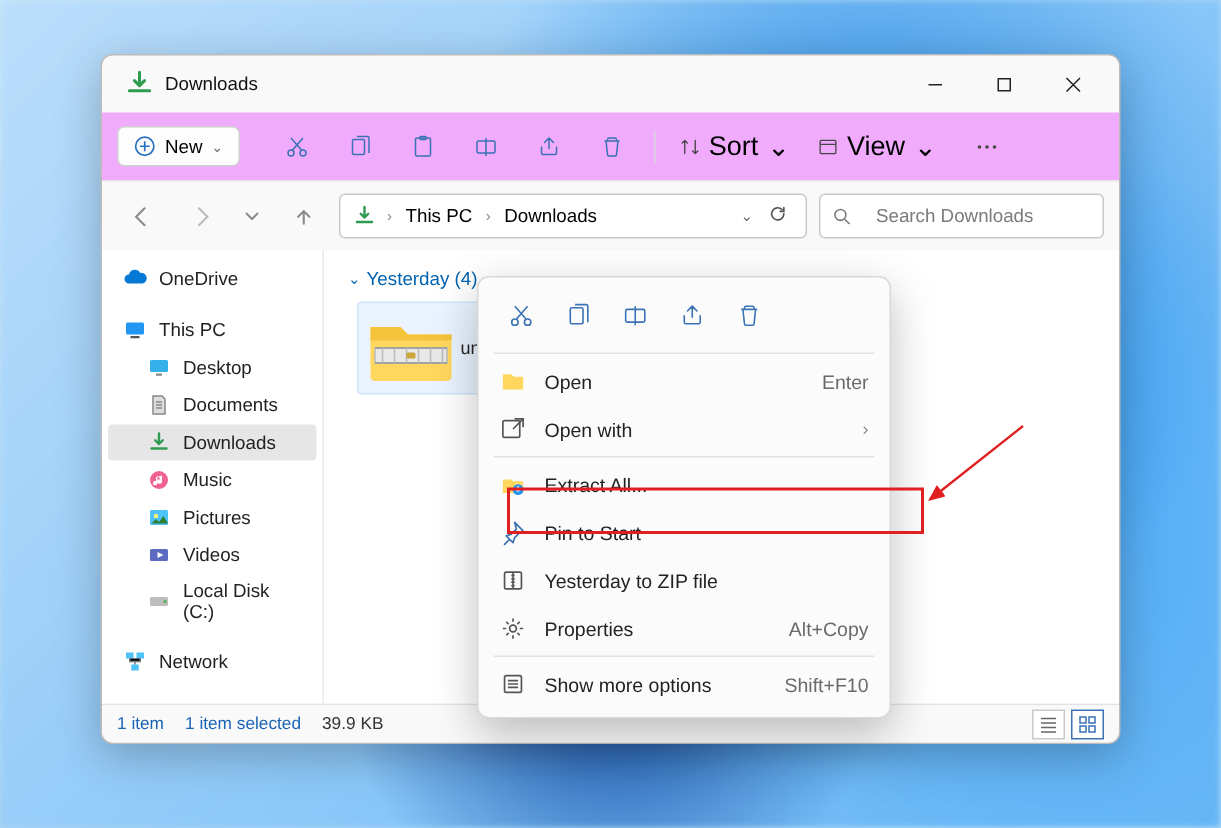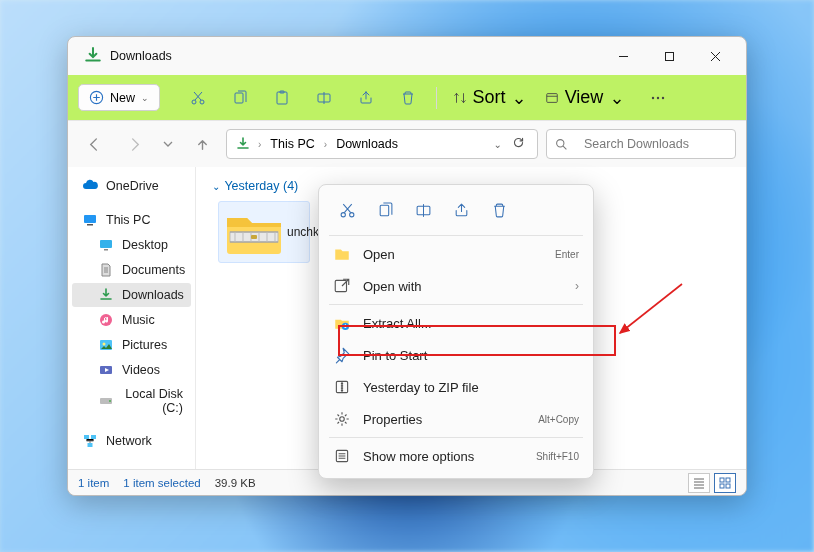--- a/index.html
+++ b/index.html
@@ -16,36 +16,36 @@
     background: #f9f9f9; border: 1px solid #bcbcbc; border-radius: 8px;
     box-shadow: 0 8px 30px rgba(0,0,0,.25);
     display: flex; flex-direction: column;
   }
   .titlebar { display: flex; align-items: center; height: 38px; padding: 0 8px; }
   .titlebar .ticon { width: 18px; height: 18px; margin: 0 8px; display: flex; align-items: center; justify-content: center; }
   .titlebar .title { font-size: 12.5px; color: #111; }
   .winctrls { margin-left: auto; display: flex; }
   .winbtn { width: 46px; height: 32px; display: flex; align-items: center; justify-content: center; cursor: pointer; }
   .winbtn svg { width: 11px; height: 11px; }
-  .toolbar { display: flex; align-items: center; height: 46px; padding: 0 10px; gap: 2px; border-bottom: 1px solid #e6e6e6; background: #bef264; }
+  .toolbar { display: flex; align-items: center; height: 46px; padding: 0 10px; gap: 2px; border-bottom: 1px solid #e6e6e6; background: #f0abfc; }
   .newbtn { display: flex; align-items: center; gap: 6px; border: 1px solid #d0d0d0; border-radius: 5px; padding: 5px 10px; font-size: 12.5px; cursor: pointer; background: #fdfdfd; }
   .newbtn .chev { font-size: 9px; color: #666; }
   .tbicon { width: 40px; height: 32px; display: flex; align-items: center; justify-content: center; cursor: pointer; border-radius: 4px; }
   .tbicon svg { width: 16px; height: 16px; }
   .sep { width: 1px; height: 22px; background: #d8d8d8; margin: 0 6px; }
   .tbtextbtn { display: flex; align-items: center; gap: 6px; padding: 5px 8px; font-size: 18px; cursor: pointer; border-radius: 4px; }
   .addrrow { display: flex; align-items: center; height: 46px; padding: 0 10px; gap: 8px; background: #f9f9f9; }
   .navarrow { width: 32px; height: 32px; display: flex; align-items: center; justify-content: center; color: #8a8a8a; border-radius: 4px; }
   .addrbar { flex: 1; display: flex; align-items: center; border: 1px solid #c9c9c9; border-radius: 4px; height: 30px; background: #fff; padding: 0 4px; font-size: 12.5px; gap: 0; }
   .addrseg { padding: 0 6px; cursor: pointer; border-radius: 3px; }
   .addrchev { color: #888; font-size: 10px; padding: 0 3px; }
   .addrend { margin-left: auto; display: flex; align-items: center; gap: 10px; padding-right: 8px; color: #555; }
   .searchbox { width: 190px; height: 30px; border: 1px solid #c9c9c9; border-radius: 4px; background: #fff; display: flex; align-items: center; padding: 0 8px; gap: 16px; font-size: 12.5px; color: #7a7a7a; }
   .body { flex: 1; display: flex; min-height: 0; background: #fff; }
-  .sidebar { width: 128px; border-right: 1px solid #eaeaea; padding: 6px 0; overflow: hidden; text-align: right; }
+  .sidebar { width: 148px; border-right: 1px solid #eaeaea; padding: 6px 0; overflow: hidden; }
   .sbitem { display: flex; align-items: center; gap: 8px; padding: 4px 8px 4px 10px; font-size: 12.5px; color: #222; cursor: pointer; border-radius: 3px; margin: 1px 4px; }
   .sbitem.child { padding-left: 26px; }
   .sbitem.active { background: #e6e6e6; }
   .sbicon { width: 16px; height: 16px; display: flex; align-items: center; justify-content: center; flex-shrink: 0; }
   .content { flex: 1; position: relative; padding: 6px 12px; }
   .grouphdr { display: flex; align-items: center; gap: 4px; font-size: 12.5px; color: #0063b1; margin: 6px 0 8px 4px; }
   .grouphdr .gchev { color: #0063b1; font-size: 10px; }
   .fileitem { width: 92px; display: flex; align-items: center; gap: 4px; padding: 6px; border: 1px solid #cfe3ff; background: #eaf3ff; border-radius: 3px; margin-left: 10px; }
   .zipicon { width: 58px; height: 48px; position: relative; }
   .fname { font-size: 12px; color: #222; }
@@ -59,21 +59,21 @@
     background: #fbfbfb; border: 1px solid #d8d8d8; border-radius: 8px;
     box-shadow: 0 10px 30px rgba(0,0,0,.25);
     padding: 6px 0; z-index: 50;
   }
   .ctxtoprow { display: flex; justify-content: flex-start; gap: 2px; padding: 4px 10px 8px 10px; }
   .ctxicon { width: 36px; height: 30px; display: flex; align-items: center; justify-content: center; border-radius: 4px; cursor: pointer; }
   .ctxicon svg { width: 17px; height: 17px; }
   .ctxsep { height: 1px; background: #e2e2e2; margin: 2px 10px; }
   .ctxitem { display: flex; align-items: center; gap: 12px; padding: 7px 14px; font-size: 13px; color: #222; cursor: pointer; }
   .ctxitem .cicon { width: 18px; height: 18px; display: flex; align-items: center; justify-content: center; flex-shrink: 0; }
-  .ctxitem .hint { margin-left: auto; font-size: 10px; color: #6a6a6a; }
+  .ctxitem .hint { margin-left: auto; font-size: 13px; color: #6a6a6a; }
   .ctxitem .sub { margin-left: auto; color: #888; font-size: 12px; }
   .highlight { position: absolute; left: 338px; top: 325px; width: 278px; height: 31px; border: 2px solid #e02020; z-index: 60; pointer-events: none; }
   .arrow { position: absolute; left: 610px; top: 278px; z-index: 60; pointer-events: none; }
 </style>
 </head>
 <body>
 
 <div class="bgswirl"></div>
 
 <div class="window">

